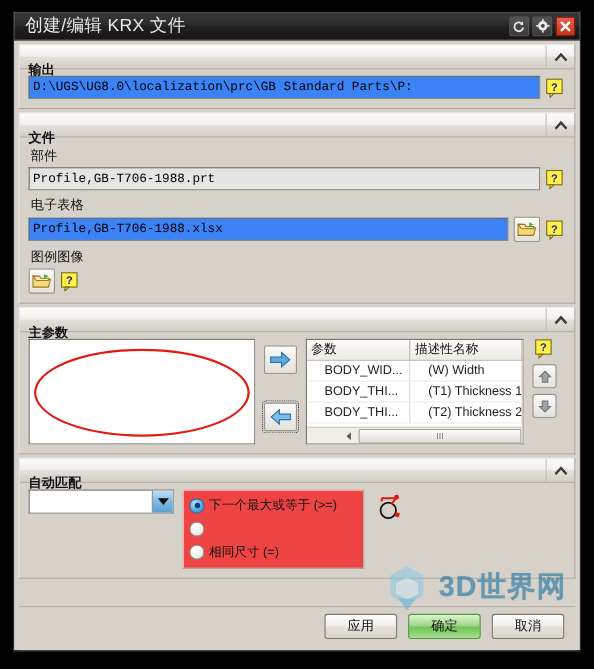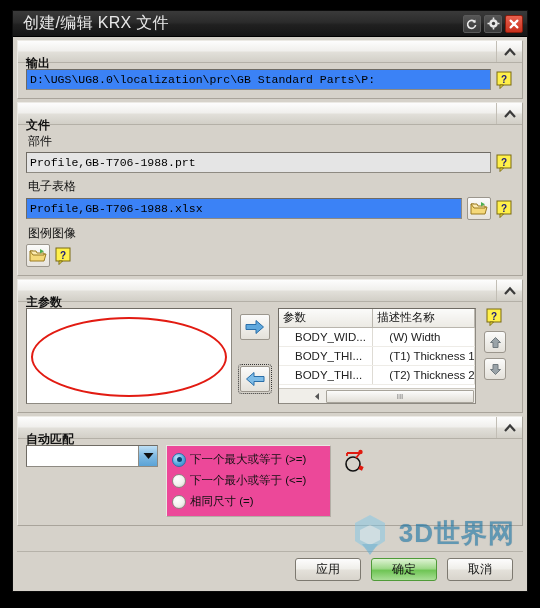--- a/index.html
+++ b/index.html
@@ -257,21 +257,21 @@
     cursor: pointer;
   }
   .combo .val { flex: 1; font-size: 11.5px; padding-left: 4px; color: #000; }
   .combo .arrow {
     width: 19px; height: 20px;
     background: linear-gradient(to bottom, #bfe0f5 0%, #7fb9e2 50%, #5ba3d6 100%);
     border-left: 1px solid #8e8a82;
     display: flex; align-items: center; justify-content: center;
   }
   .radio-group {
-    background: #ec4899;
+    background: #ef4444;
     border: 1px solid #b3aea5;
     border-top-color: #e9e7e2;
     border-left-color: #e9e7e2;
     padding: 3px 8px 4px 5px;
     width: 165px;
   }
   .radio-row { display: flex; align-items: center; gap: 4px; height: 21px; cursor: pointer; }
   .radio-row .rl { font-size: 11.5px; color: #111; white-space: nowrap; }
   .rdot {
     width: 14px; height: 14px; flex: 0 0 14px;
@@ -565,21 +565,20 @@
 
           <div class="radio-group">
             <div class="radio-row">
               <span class="rdot sel">
                   <i></i>
                 </span>
               <span class="rl">下一个最大或等于 (&gt;=)</span>
             </div>
             <div class="radio-row">
               <span class="rdot"></span>
-              <span class="rl">下一个最小或等于 (&lt;=)</span>
             </div>
             <div class="radio-row">
               <span class="rdot"></span>
               <span class="rl">相同尺寸 (=)</span>
             </div>
           </div>
 
           <span class="measure-icon">
             <svg width="26" height="28" viewBox="0 0 26 28">
               <circle cx="10" cy="17" r="7" fill="none" stroke="#111" stroke-width="1.6"></circle>

